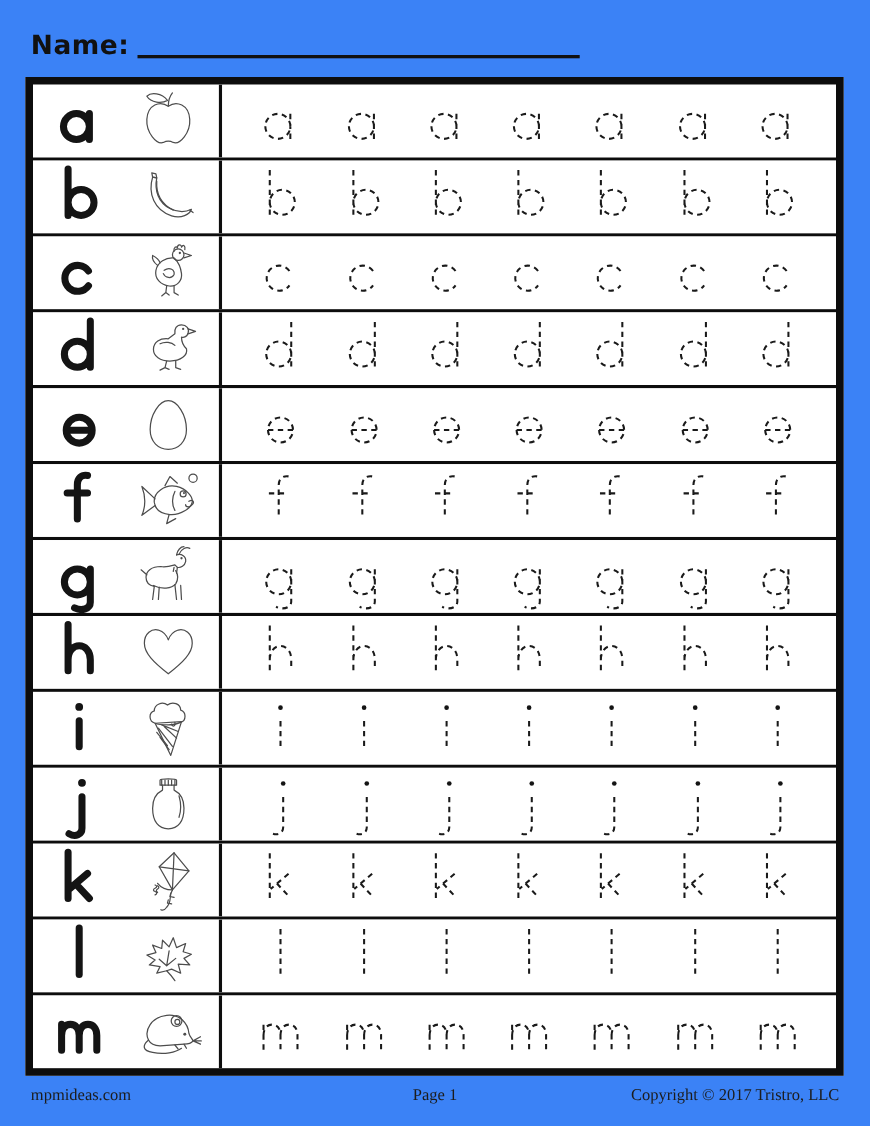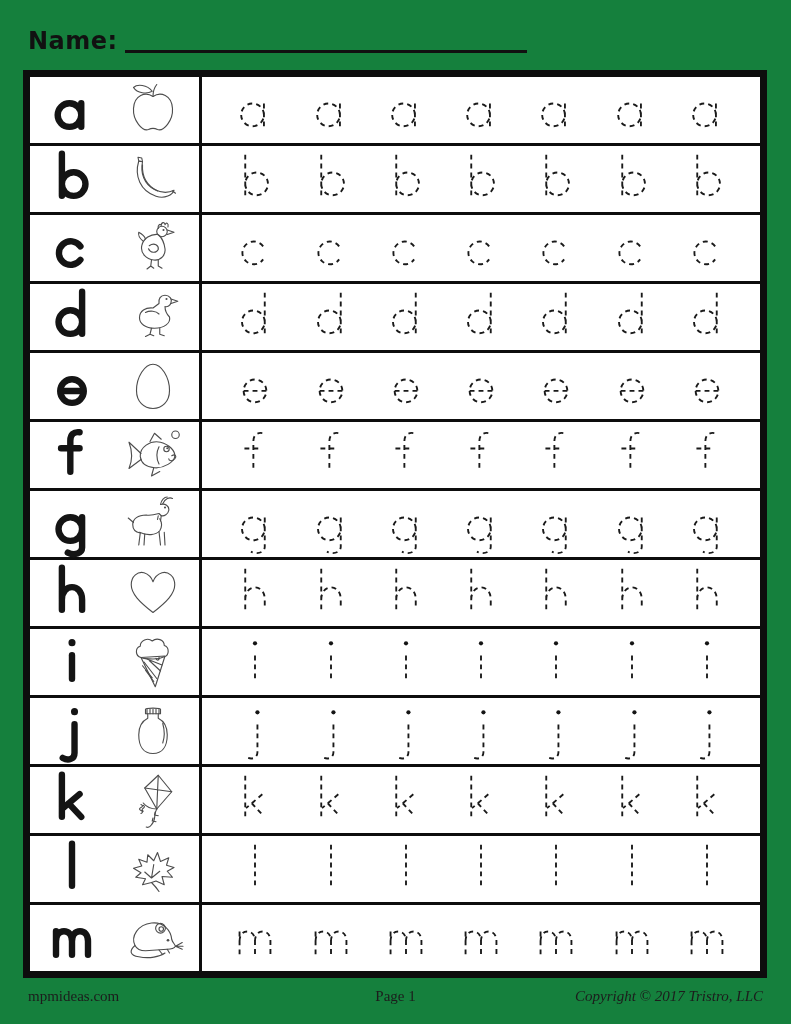--- a/index.html
+++ b/index.html
@@ -1,17 +1,17 @@
 <!DOCTYPE html>
 <html><head>
 <meta charset="utf-8">
 <style>
   html,body { margin:0; padding:0; background:#ffffff; }
   .page {
-    position:relative; width:791px; height:1024px; background:#15803d;
+    position:relative; width:791px; height:1024px; background:#3b82f6;
     font-family:"Liberation Sans", sans-serif; color:#111; overflow:hidden;
   }
   .name-row { position:absolute; top:26px; left:28px; display:flex; align-items:flex-end; }
   .name-label {
     font-family:"DejaVu Sans", sans-serif; font-weight:700; font-size:24px;
     letter-spacing:0.5px; line-height:1;
   }
   .name-line { display:inline-block; width:402px; height:24px; margin-left:7px; border-bottom:3px solid #111; }
   .sheet {
     position:absolute; top:70px; left:23px; width:744px; box-sizing:border-box;
@@ -34,21 +34,21 @@
   .glyph circle { fill:#141414; stroke:none; }
   .art { display:block; color:#4d4d4d; }
   .art * { stroke:currentColor; fill:none; stroke-width:1.5; stroke-linecap:round; stroke-linejoin:round; }
   .art .fill { fill:currentColor; stroke:none; }
   .footer {
     position:absolute; top:988px; left:28px; right:28px; height:22px;
     font-family:"Liberation Serif", serif; font-size:15px; color:#1c1c1c;
   }
   .footer .fl { position:absolute; left:0; }
   .footer .fc { position:absolute; left:50%; transform:translateX(-50%); }
-  .footer .fr { position:absolute; right:0;font-style:italic; }
+  .footer .fr { position:absolute; right:0; }
 </style>
 </head>
 <body>
 
 <div class="page">
   <div class="name-row">
     <span class="name-label">Name:</span>
     <span class="name-line"></span>
   </div>
 

